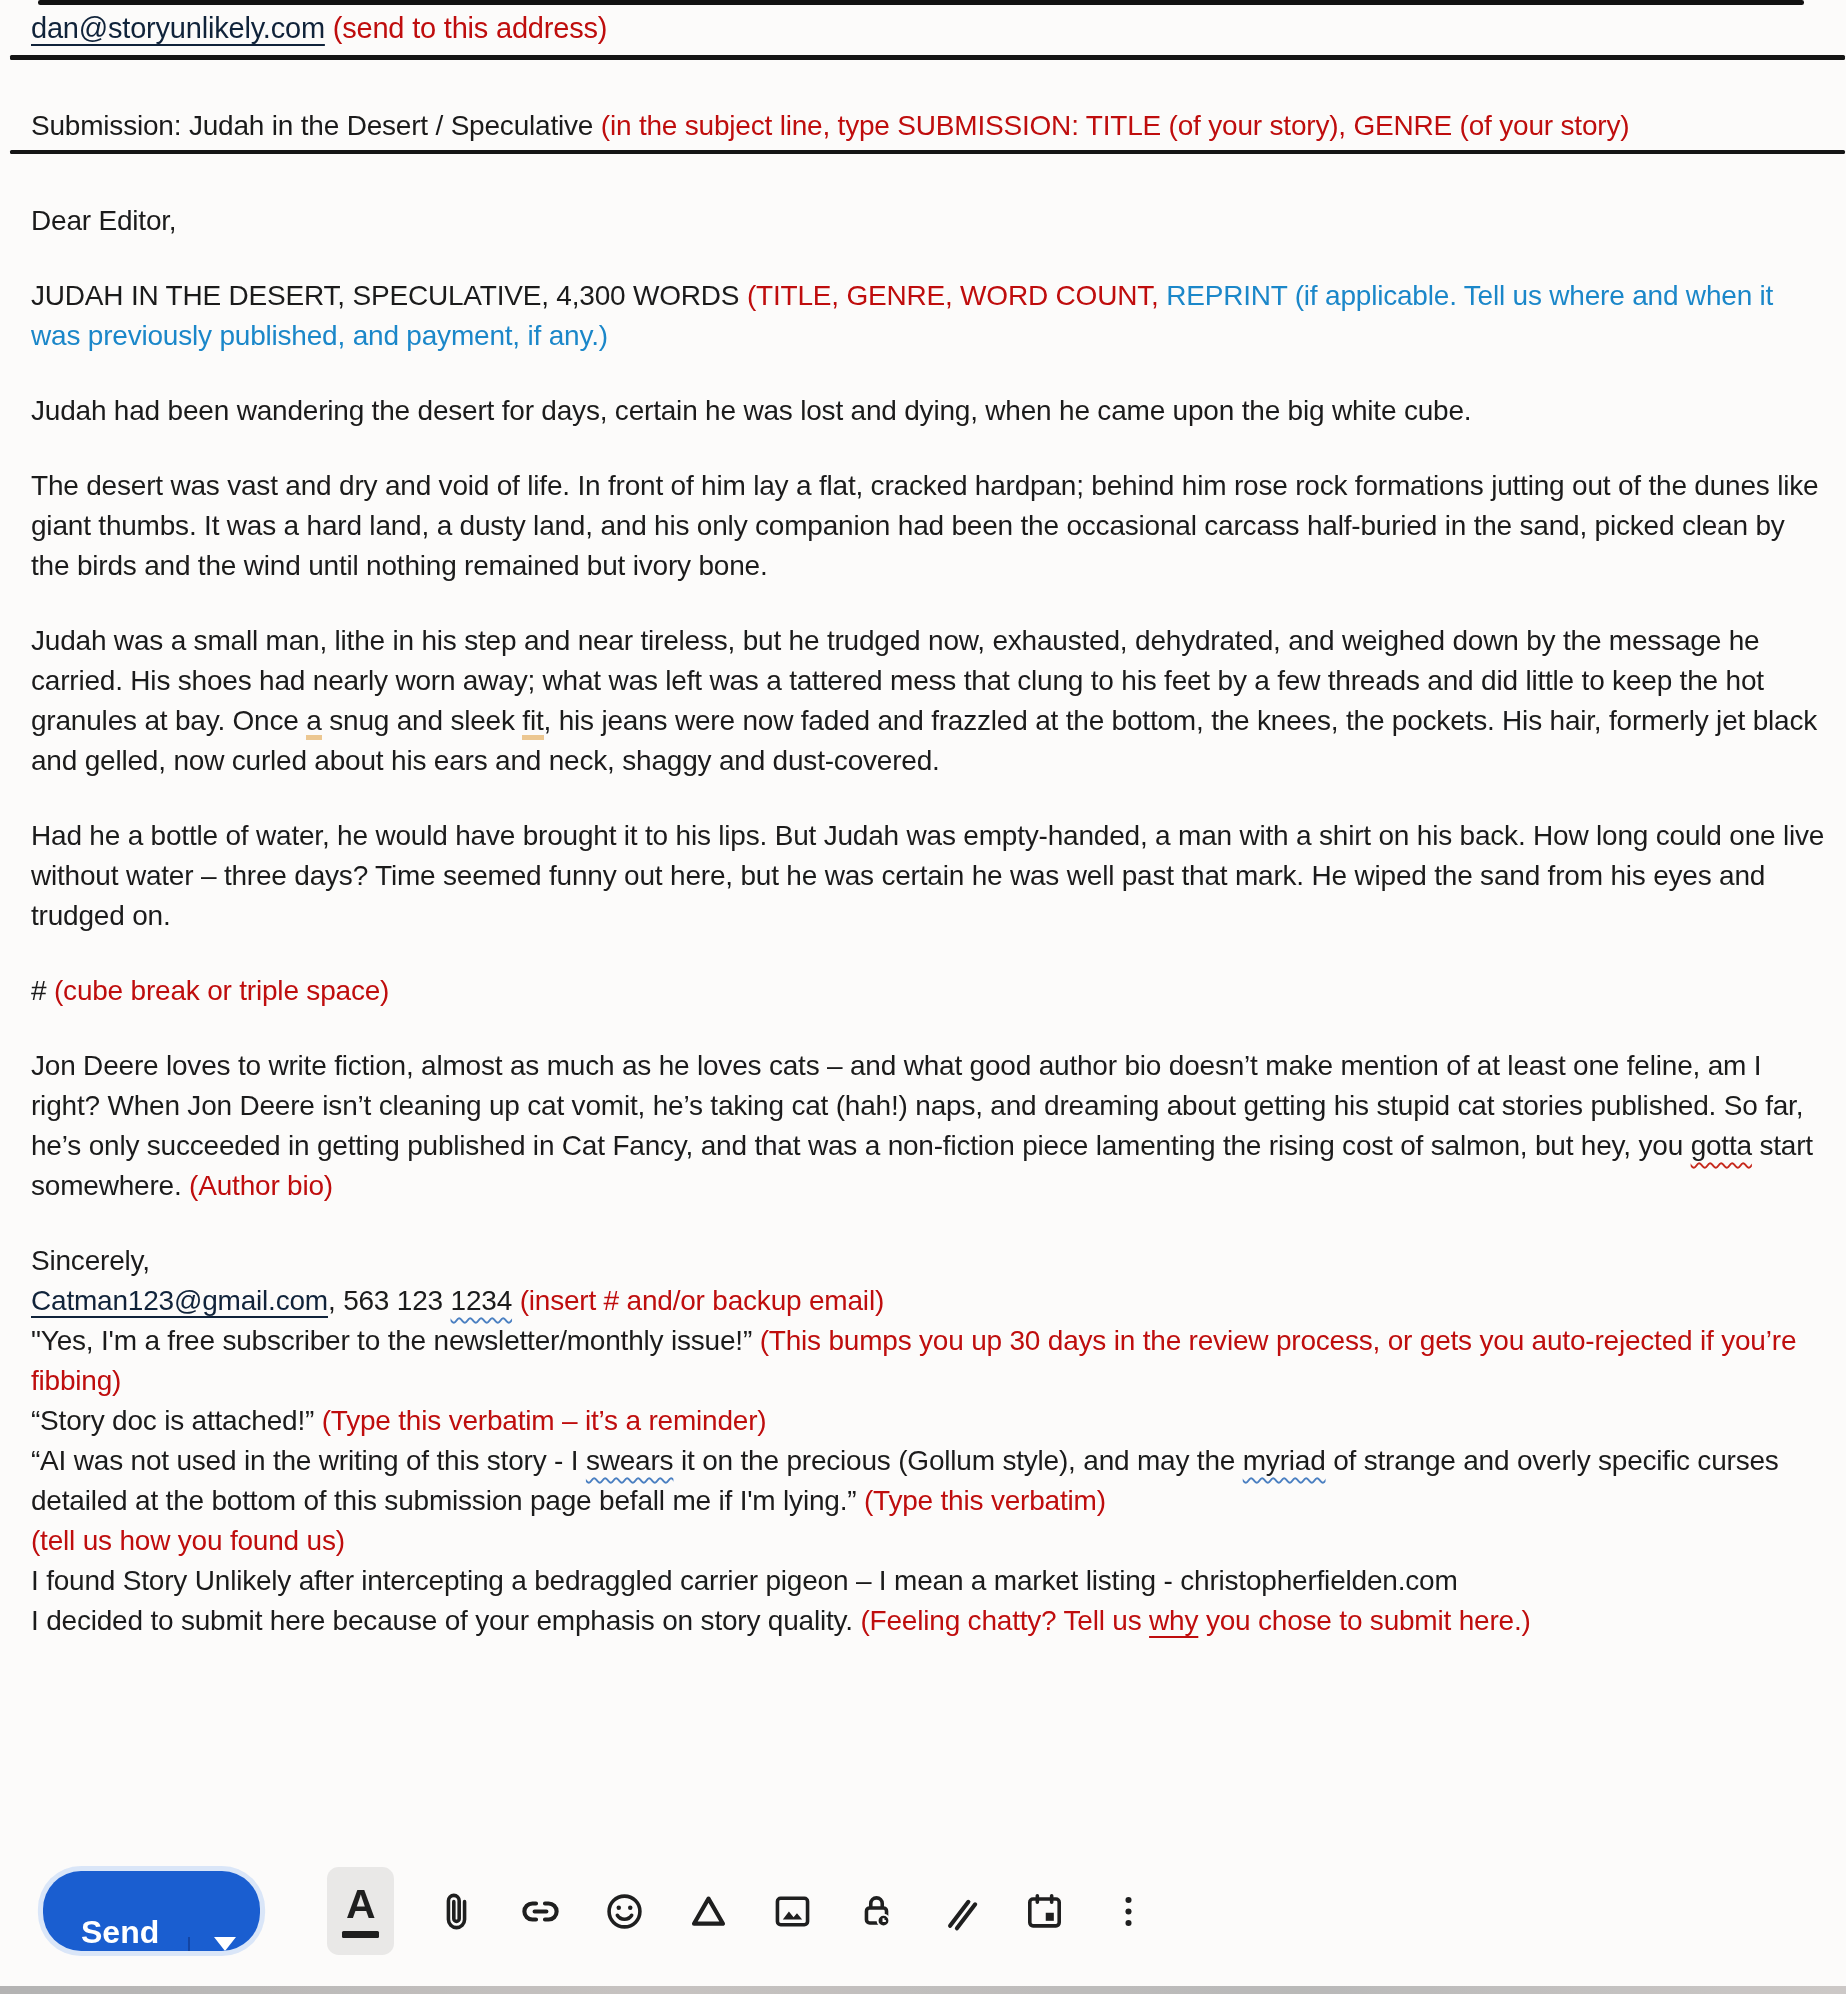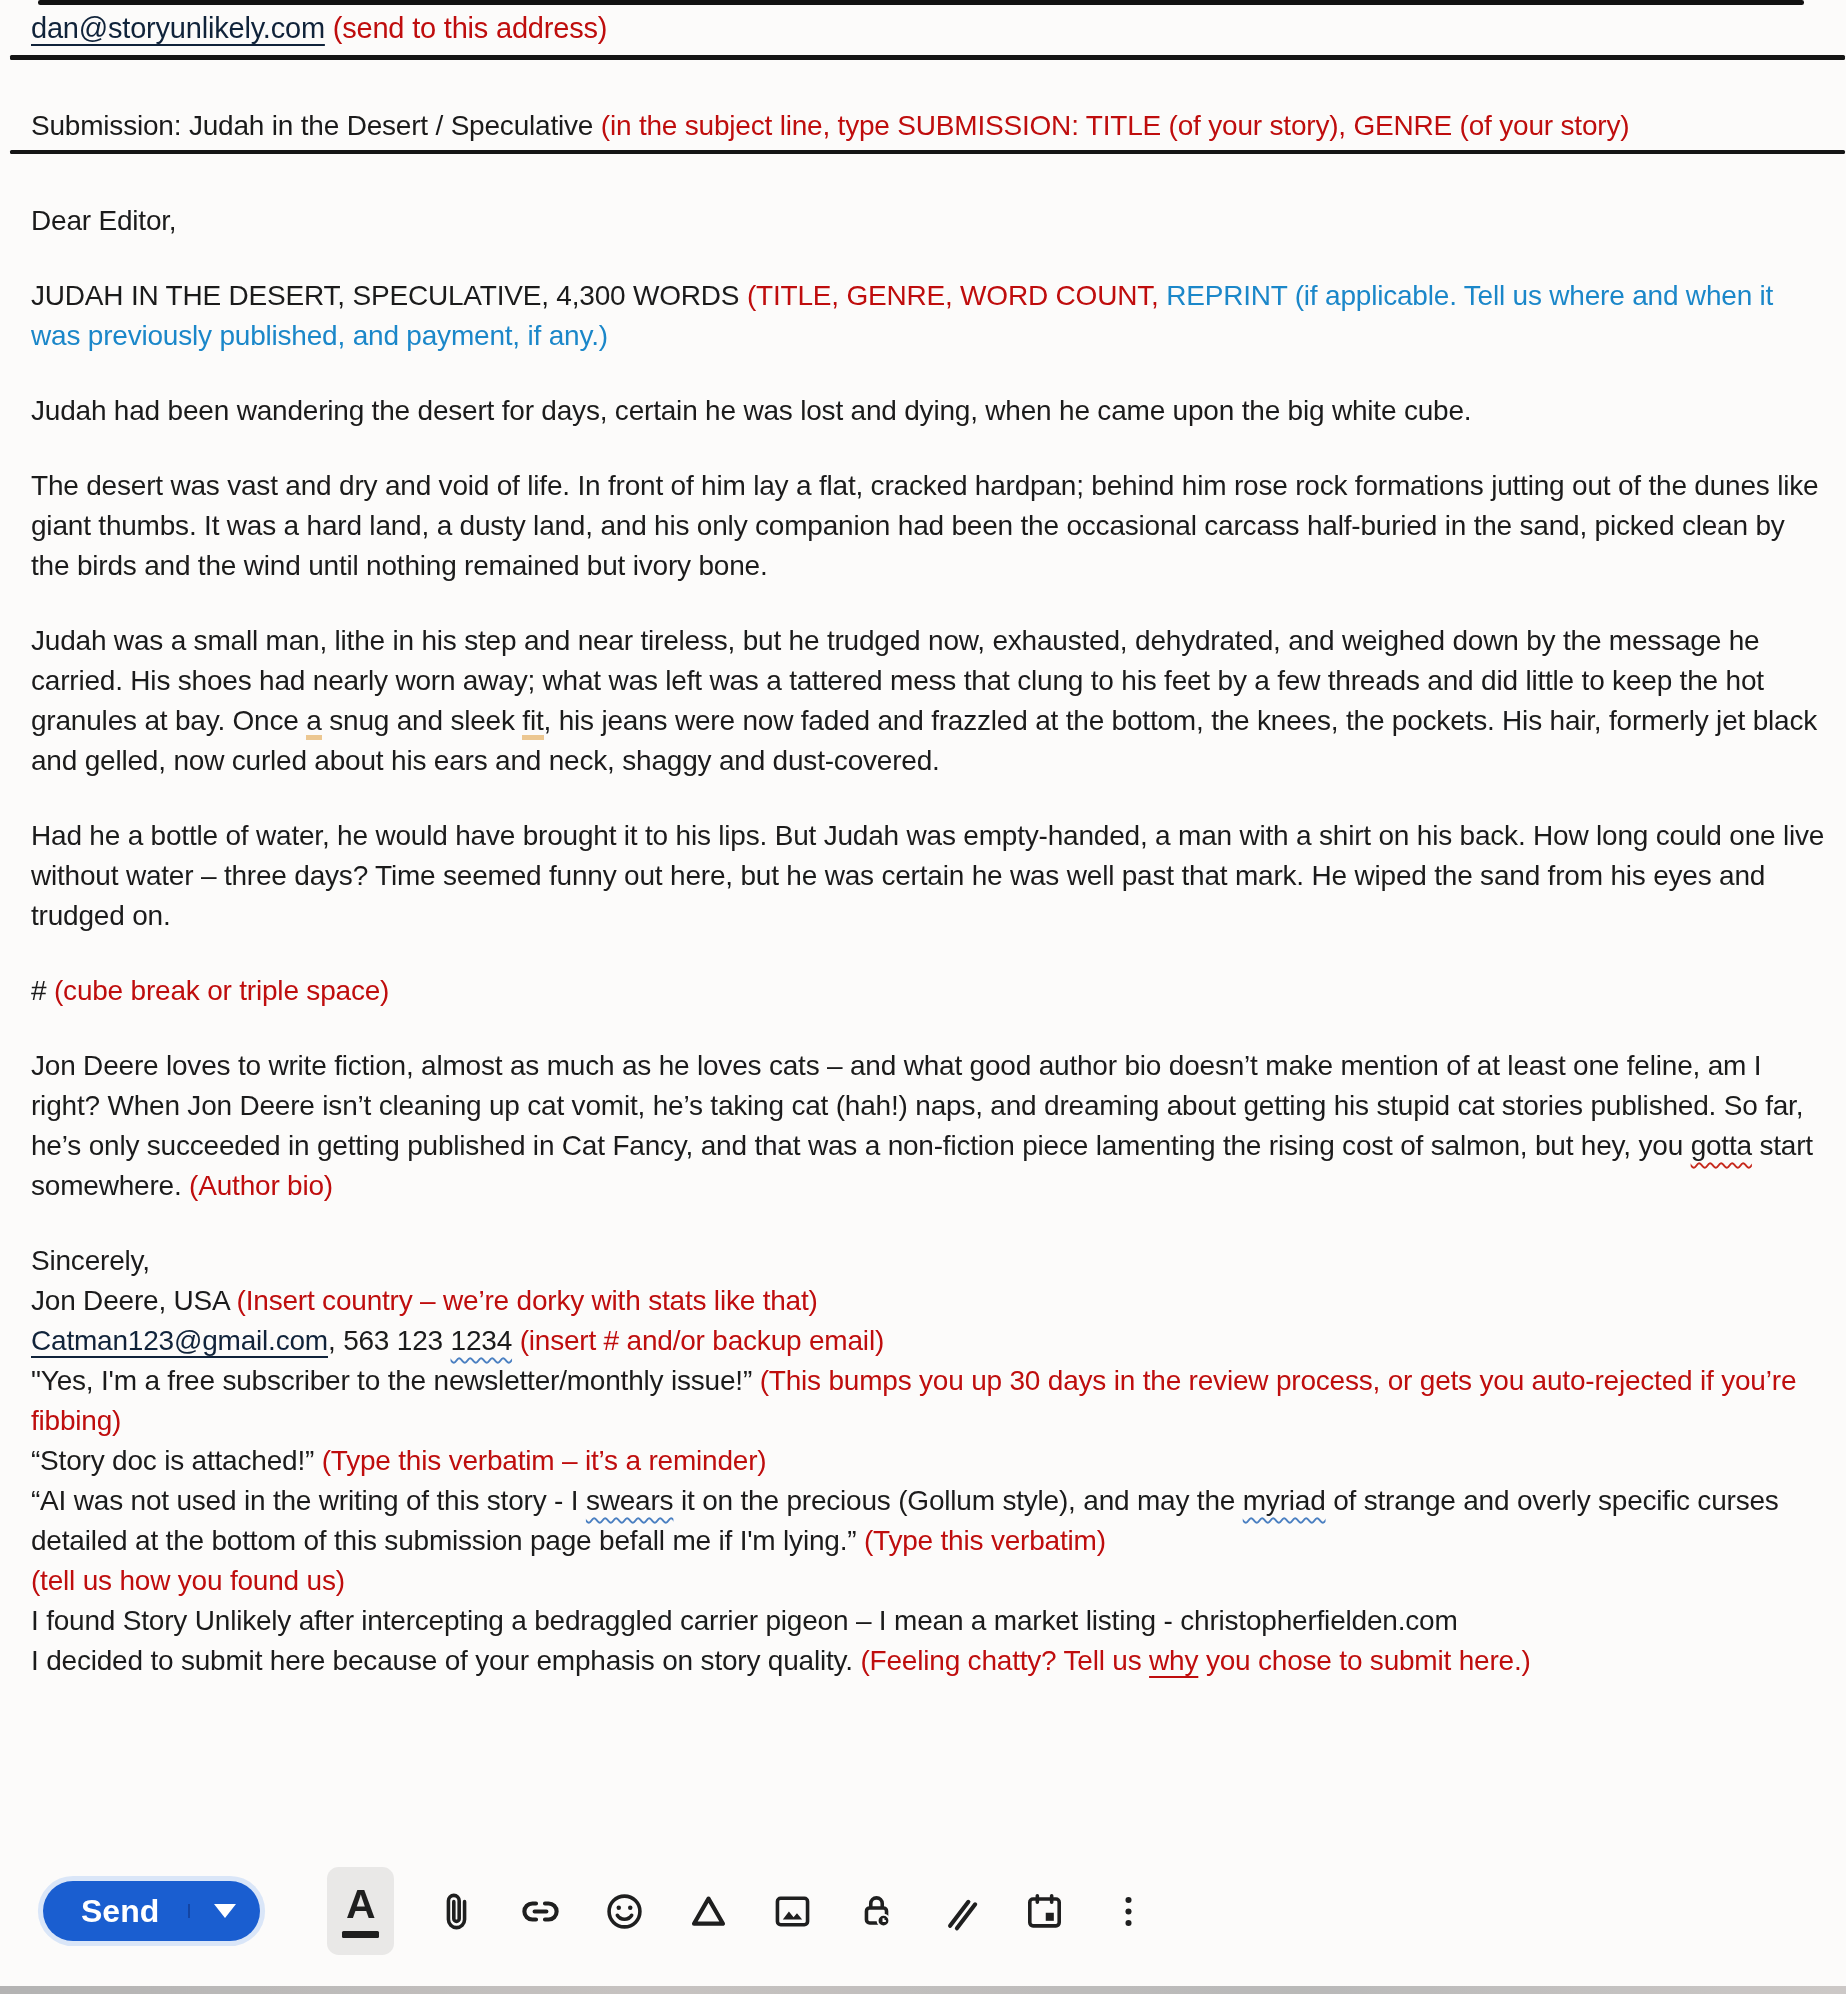--- a/index.html
+++ b/index.html
@@ -29,21 +29,21 @@
   .seg-r{color:#bf0d0d;}
   .seg-b{color:#1b87c9;}
   .seg-link{color:#10233a; text-decoration:underline; text-decoration-thickness:2.2px; text-underline-offset:5.9px; cursor:pointer;}
   .seg-sqr{color:#1b1b1b; text-decoration:underline wavy #c6281c; text-decoration-thickness:2.2px; text-underline-offset:6.6px;}
   .seg-sqb{color:#1b1b1b; text-decoration:underline wavy #4a7fc1; text-decoration-thickness:2.2px; text-underline-offset:6.6px;}
   .seg-or{color:#1b1b1b; background-image:linear-gradient(#ecc791,#ecc791);
     background-size:100% 5.9px; background-position:0 102%; background-repeat:no-repeat; padding-bottom:4.4px;}
   .seg-ru{color:#bf0d0d; text-decoration:underline; text-decoration-thickness:2.2px; text-underline-offset:5.9px;}
 
   .toolbar{position:absolute; top:1867px; left:43px; display:flex; align-items:center;}
-  .send-btn{display:flex; align-items:center; height:60px; border-radius:38px; overflow:hidden;
+  .send-btn{display:flex; align-items:flex-end; height:80px; border-radius:38px; overflow:hidden;
     background:#1a5ed0; box-shadow:0 0 0 5.1px rgba(130,175,245,0.28); cursor:pointer;}
   .send-main{display:flex; align-items:center; padding:0 29px 0 38px; color:#ffffff;
     font-size:32px; font-weight:600; letter-spacing:0;}
   .send-arrow{width:70px; display:flex; align-items:center; justify-content:center;
     border-left:2.2px solid rgba(10,40,110,0.45); cursor:pointer;}
   .tri{width:0; height:0; border-left:11.7px solid transparent; border-right:11.7px solid transparent; border-top:14.7px solid #ffffff;}
 
   .fmt-btn{width:67px; height:88px; margin-left:67px; background:#e9e8e7; border-radius:11.7px;
     display:flex; flex-direction:column; align-items:center; justify-content:center; cursor:pointer;}
   .fmt-a{font-size:41px; font-weight:700; color:#1f1f1f; line-height:1;}
@@ -73,21 +73,20 @@
   <div class="body-area">
       <div class="para"><span class="seg-k">Dear Editor,</span></div>
       <div class="para"><span class="seg-k">JUDAH IN THE DESERT, SPECULATIVE, 4,300 WORDS </span><span class="seg-r">(TITLE, GENRE, WORD COUNT, </span><span class="seg-b">REPRINT (if applicable. Tell us where and when it was previously published, and payment, if any.)</span></div>
       <div class="para"><span class="seg-k">Judah had been wandering the desert for days, certain he was lost and dying, when he came upon the big white cube.</span></div>
       <div class="para"><span class="seg-k">The desert was vast and dry and void of life. In front of him lay a flat, cracked hardpan; behind him rose rock formations jutting out of the dunes like giant thumbs. It was a hard land, a dusty land, and his only companion had been the occasional carcass half-buried in the sand, picked clean by the birds and the wind until nothing remained but ivory bone.</span></div>
       <div class="para"><span class="seg-k">Judah was a small man, lithe in his step and near tireless, but he trudged now, exhausted, dehydrated, and weighed down by the message he carried. His shoes had nearly worn away; what was left was a tattered mess that clung to his feet by a few threads and did little to keep the hot granules at bay. Once </span><span class="seg-or">a</span><span class="seg-k"> snug and sleek </span><span class="seg-or">fit</span><span class="seg-k">, his jeans were now faded and frazzled at the bottom, the knees, the pockets. His hair, formerly jet black and gelled, now curled about his ears and neck, shaggy and dust-covered.</span></div>
       <div class="para"><span class="seg-k">Had he a bottle of water, he would have brought it to his lips. But Judah was empty-handed, a man with a shirt on his back. How long could one live without water – three days? Time seemed funny out here, but he was certain he was well past that mark. He wiped the sand from his eyes and trudged on.</span></div>
       <div class="para"><span class="seg-k"># </span><span class="seg-r">(cube break or triple space)</span></div>
       <div class="para"><span class="seg-k">Jon Deere loves to write fiction, almost as much as he loves cats – and what good author bio doesn’t make mention of at least one feline, am I right? When Jon Deere isn’t cleaning up cat vomit, he’s taking cat (hah!) naps, and dreaming about getting his stupid cat stories published. So far, he’s only succeeded in getting published in Cat Fancy, and that was a non-fiction piece lamenting the rising cost of salmon, but hey, you </span><span class="seg-sqr">gotta</span><span class="seg-k"> start somewhere. </span><span class="seg-r">(Author bio)</span></div>
       <div class="para tight"><span class="seg-k">Sincerely,</span></div>
-      <div class="para tight"><span class="seg-k">Jon Deere, USA </span><span class="seg-r">(Insert country – we’re dorky with stats like that)</span></div>
       <div class="para tight"><span class="seg-link">Catman123@gmail.com</span><span class="seg-k">, 563 123 </span><span class="seg-sqb">1234</span><span class="seg-k">  </span><span class="seg-r">(insert # and/or backup email)</span></div>
       <div class="para tight"><span class="seg-k">"Yes, I'm a free subscriber to the newsletter/monthly issue!” </span><span class="seg-r">(This bumps you up 30 days in the review process, or gets you auto-rejected if you’re fibbing)</span></div>
       <div class="para tight"><span class="seg-k">“Story doc is attached!” </span><span class="seg-r">(Type this verbatim – it’s a reminder)</span></div>
       <div class="para tight"><span class="seg-k">“AI was not used in the writing of this story - I </span><span class="seg-sqb">swears</span><span class="seg-k"> it on the precious (Gollum style), and may the </span><span class="seg-sqb">myriad</span><span class="seg-k"> of strange and overly specific curses detailed at the bottom of this submission page befall me if I'm lying.” </span><span class="seg-r">(Type this verbatim)</span></div>
       <div class="para tight"><span class="seg-r">(tell us how you found us)</span></div>
       <div class="para tight"><span class="seg-k">I found Story Unlikely after intercepting a bedraggled carrier pigeon – I mean a market listing - christopherfielden.com</span></div>
       <div class="para tight"><span class="seg-k">I decided to submit here because of your emphasis on story quality. </span><span class="seg-r">(Feeling chatty? Tell us </span><span class="seg-ru">why</span><span class="seg-r"> you chose to submit here.)</span></div>
     </div>
 
   <div class="toolbar">

